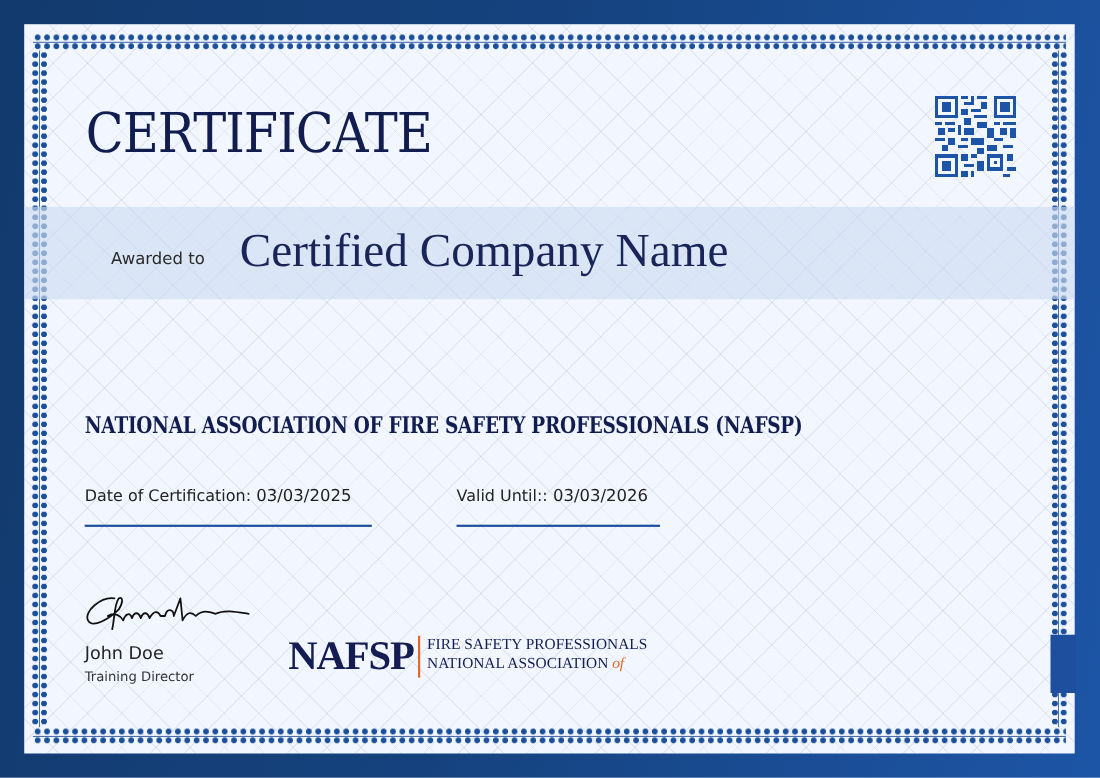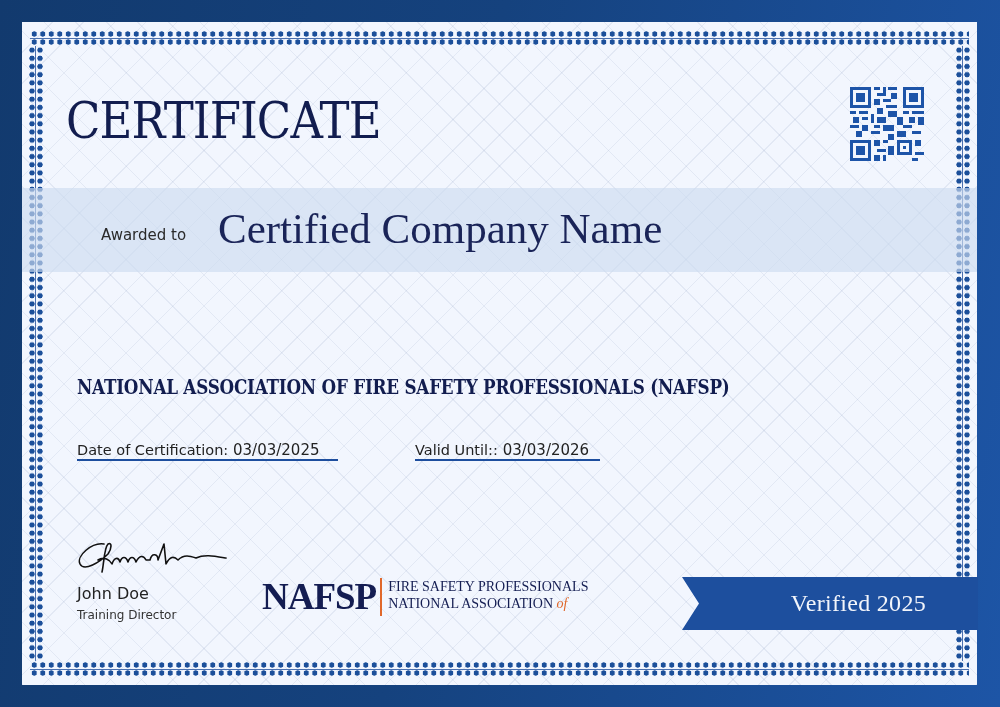--- a/index.html
+++ b/index.html
@@ -47,21 +47,21 @@
     }
     .chain.right { right: 6px; top: 24px; bottom: 24px; width: 16px;
       background-image:
         radial-gradient(circle, #1b4f9a 2.4px, transparent 2.9px),
         radial-gradient(circle, #1b4f9a 2.4px, transparent 2.9px),
         linear-gradient(90deg, transparent 7px, #4a6fae 7px 8px, transparent 8px);
       background-size: 16px 8.2px, 16px 8.2px, 100% 100%;
       background-position: -4px 0, 4px 0, 0 0;
       background-repeat: repeat-y, repeat-y, no-repeat;
     }
-    .title-row { position: absolute; left: 44px; top: 70px; display: flex; align-items: center; white-space: nowrap; }
+    .title-row { position: absolute; left: 56px; top: 70px; display: flex; align-items: center; white-space: nowrap; }
     .title-main {
       font-family: "DejaVu Serif", serif; font-size: 50px; color: #121d4f;
       letter-spacing: -1px; transform: scaleX(0.9); transform-origin: left; display: inline-block;
     }
     .title-sub {
       font-family: "Liberation Serif", serif; font-style: italic; font-size: 54px; color: #121d4f;
       margin-left: -10px;
     }
     .qr { position: absolute; left: 828px; top: 65px; width: 74px; height: 74px; }
     .band {
@@ -81,21 +81,21 @@
     .recognition {
       position: absolute; left: 55px; top: 300px; font-size: 15px; color: #222;
     }
     .org-name {
       position: absolute; left: 55px; top: 352px;
       font-family: "DejaVu Serif", serif; font-weight: bold; font-size: 21px; color: #121d4f;
       white-space: nowrap; transform: scaleX(0.8); transform-origin: left; letter-spacing: -0.3px;
     }
     .field {
       position: absolute; top: 419px; font-size: 15px; color: #222; white-space: nowrap;
-      padding-bottom: 0; border-bottom: 2px solid #1d4e9e;
+      padding-bottom: 18px; border-bottom: 2px solid #1d4e9e;
     }
     .field .lbl { font-size: 14.5px; }
     .signature { position: absolute; left: 52px; top: 512px; width: 160px; height: 46px; }
     .signer-name { position: absolute; left: 55px; top: 562px; font-size: 16px; color: #222; }
     .signer-title { position: absolute; left: 55px; top: 586px; font-size: 12px; color: #333; }
     .logo { position: absolute; left: 240px; top: 556px; display: flex; align-items: flex-start; }
     .logo-mark {
       font-family: "Liberation Serif", serif; font-weight: bold; font-size: 37px; color: #141d52;
       letter-spacing: -1px; line-height: 1;
     }
@@ -211,17 +211,14 @@
 
   <div class="logo">
     <span class="logo-mark">NAFSP</span>
     <span class="logo-divider"></span>
     <div class="logo-text">
       <div>FIRE SAFETY PROFESSIONALS</div>
       <div><span>NATIONAL ASSOCIATION</span> <span class="of">of</span></div>
     </div>
   </div>
 
-  <div class="ribbon">
-    <span class="ribbon-text">Verified 2025</span>
-  </div>
 </div>
 <div class="ribbon-tail"></div>
 
 </body></html>

